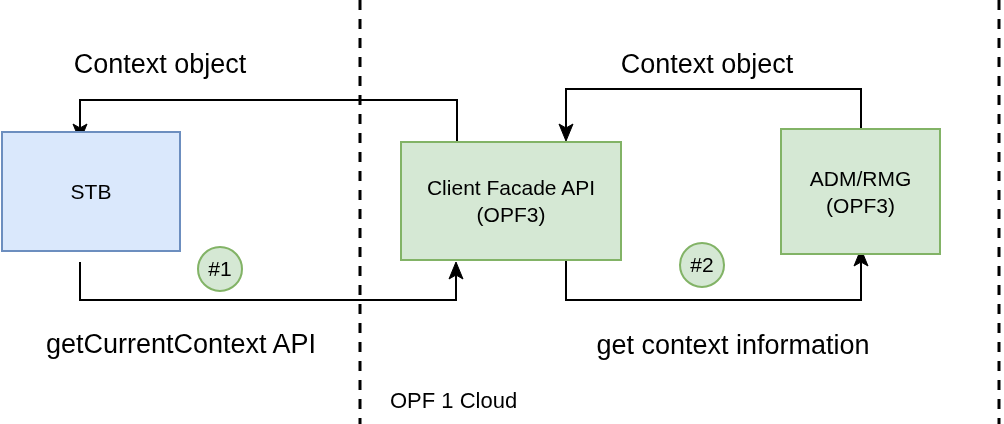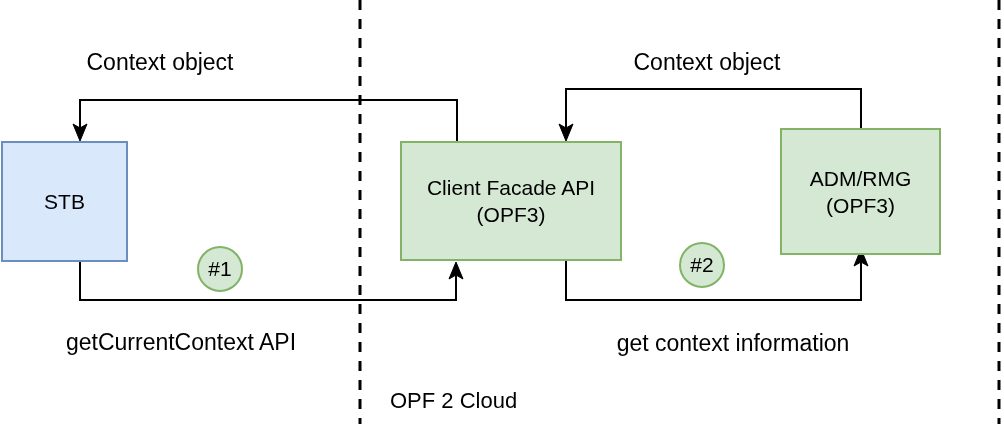--- a/index.html
+++ b/index.html
@@ -35,28 +35,28 @@
     z-index: 2;
   }
   .node-blue {
     background: #dae8fc;
     border: 2px solid #6c8ebf;
   }
   .node-green {
     background: #d5e8d4;
     border: 2px solid #82b366;
   }
-  #node-stb       { left: 1px;   top: 141px; width: 127px; height: 121px; }
+  #node-stb       { left: 1px;   top: 131px; width: 180px; height: 121px; }
   #node-cfa       { left: 400px; top: 141px; width: 222px; height: 120px; }
   #node-admrmg    { left: 780px; top: 128px; width: 161px; height: 127px; }
 
   .edge-label {
     position: absolute;
     white-space: nowrap;
-    font-size: 23px;
+    font-size: 27px;
     transform: translateX(-50%);
     z-index: 3;
   }
   #lbl-ctx-left   { left: 160px; top: 49px; }
   #lbl-ctx-right  { left: 707px; top: 49px; }
   #lbl-getctx     { left: 181px; top: 329px; }
   #lbl-getinfo    { left: 733px; top: 330px; }
 
   .zone-label {
     position: absolute;
@@ -123,15 +123,15 @@
   <div id="lbl-getinfo" class="edge-label">get context information</div>
   <div id="lbl-getctx" class="edge-label">getCurrentContext API</div>
 
   <div id="badge-1" class="badge">
     <span>#1</span>
   </div>
   <div id="badge-2" class="badge">
     <span>#2</span>
   </div>
 
-  <div class="zone-label">OPF 2 Cloud</div>
+  <div class="zone-label">OPF 1 Cloud</div>
 
 </div>
 
 </body></html>

